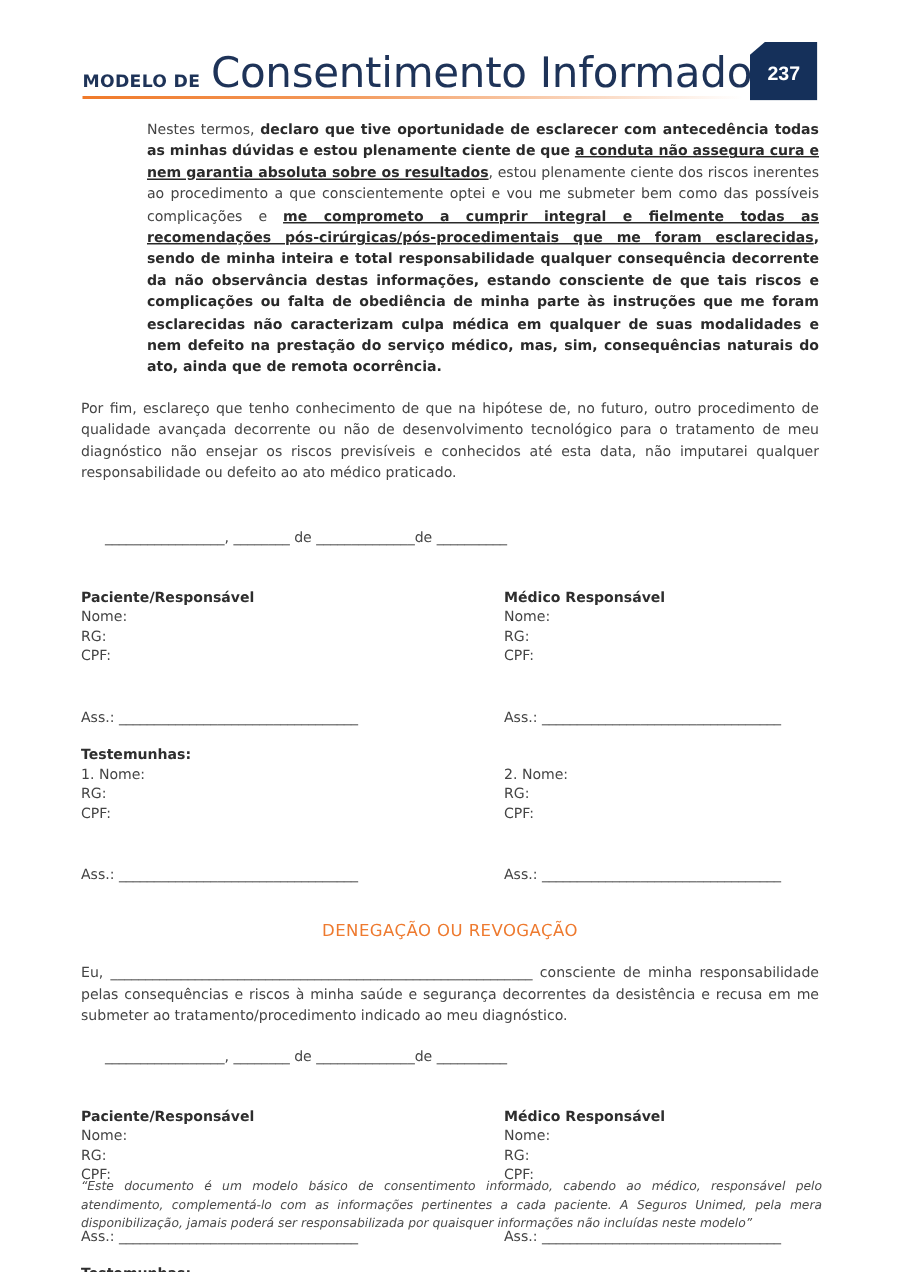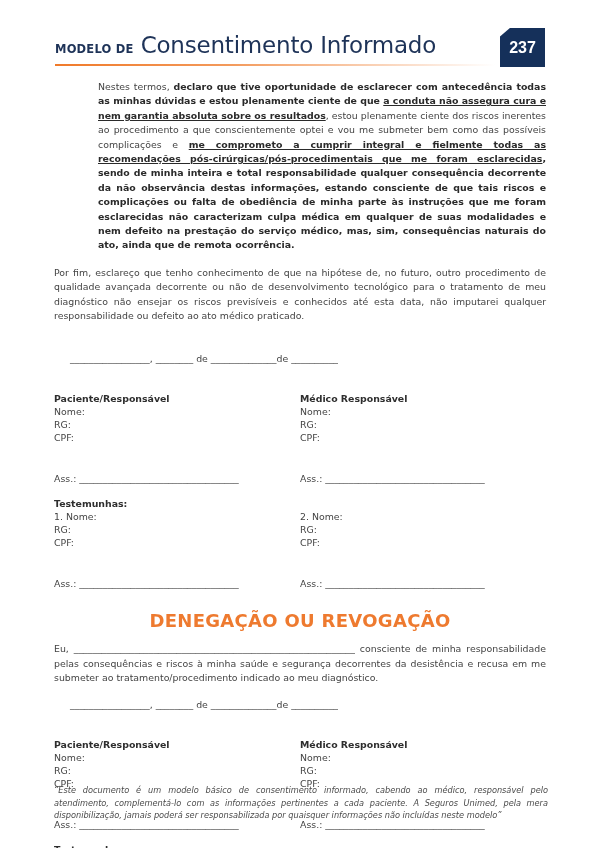--- a/index.html
+++ b/index.html
@@ -26,21 +26,21 @@
     .header-prefix {
       font-family: "DejaVu Sans", sans-serif;
       font-weight: bold;
       font-size: 11.5px;
       letter-spacing: 0.2px;
       vertical-align: baseline;
       text-align: center;
     }
     .header-main {
       font-family: "DejaVu Sans", sans-serif;
-      font-size: 23px;
+      font-size: 28px;
       font-weight: normal;
       letter-spacing: -0.2px;
       margin-left: 2px;
     }
     .header-line {
       position: absolute;
       left: 0;
       top: 36px;
       width: 440px;
       height: 1.5px;
@@ -50,21 +50,21 @@
       position: absolute;
       left: 500px;
       top: 28px;
       width: 45px;
       height: 39px;
       background: #15305a;
       clip-path: polygon(22% 0, 100% 0, 100% 100%, 0 100%, 0 22%);
       color: #ffffff;
       font-family: "Liberation Sans", sans-serif;
       font-weight: bold;
-      font-size: 16px;
+      font-size: 13px;
       display: flex;
       align-items: center;
       justify-content: center;
       padding-top: 1px;
       text-align: center;
     }
     .content {
       position: absolute;
       left: 54px;
       top: 80px;
@@ -83,32 +83,33 @@
     .date-line {
       color: #444;
       white-space: pre;
       margin-left: 16px;
     }
     .sig-block {
       position: relative;
       display: grid;
       grid-template-columns: 246px 246px;
       color: #444;
+      gap: 36px;
     }
     .sig-col { line-height: 13px; }
     .sig-head {
       font-weight: bold;
       color: #2e2e2e;
     }
     .line { white-space: pre; margin-top: 28px; }
     .section-title {
       text-align: center;
       color: #ee7a2f;
-      font-weight: bold;
-      font-size: 18px;
+      font-weight: normal;
+      font-size: 11px;
       letter-spacing: 0.3px;
     }
     .footer-note {
       position: absolute;
       left: 54px;
       top: 784px;
       width: 494px;
       font-style: italic;
       font-size: 8.2px;
       line-height: 12.6px;

